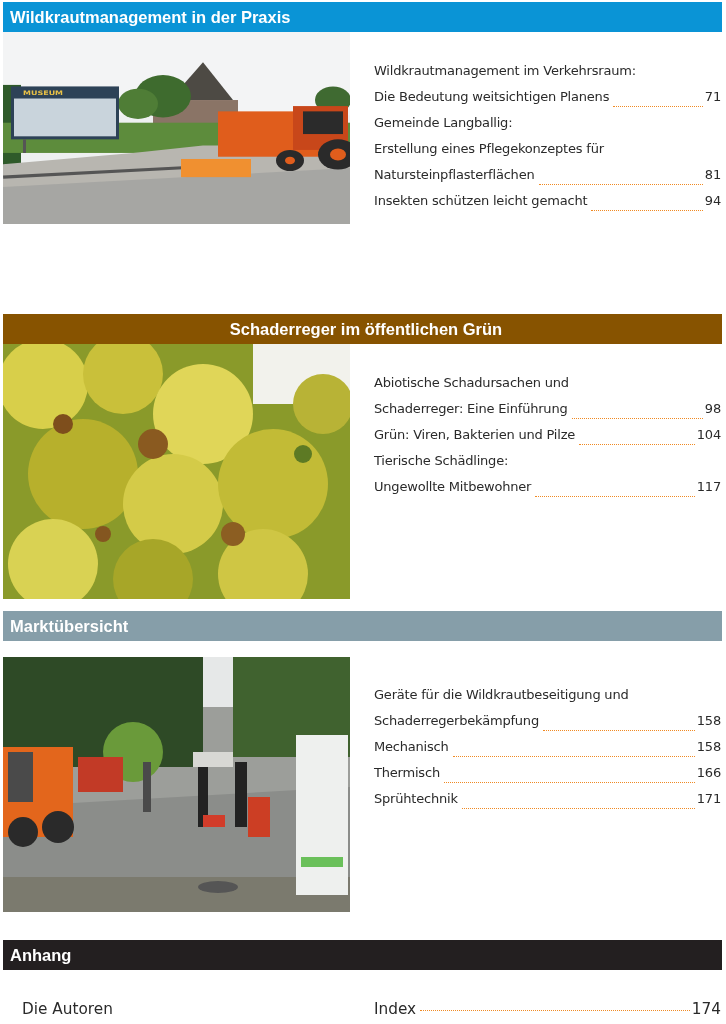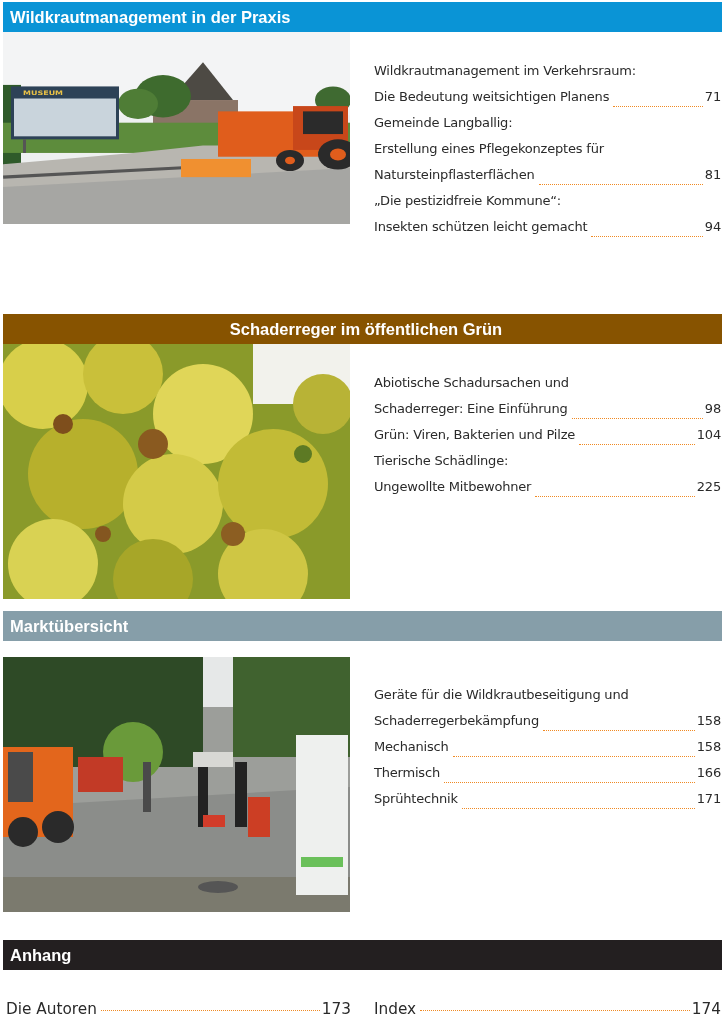--- a/index.html
+++ b/index.html
@@ -32,21 +32,21 @@
       display: flex; align-items: flex-end; letter-spacing: -0.2px;
     }
     .toc-line .lead {
       flex: 1; border-bottom: 1px dotted #f08a24; margin: 0 2px 0 4px;
       transform: translateY(-3px);
     }
     .toc-line .page { text-align: right; }
 
     .appendix { position: absolute; top: 996px; height: 26px; display: flex; align-items: baseline; font-size: 15.3px; line-height: 26px; white-space: nowrap; }
     .appendix .lead { flex: 1; border-bottom: 1px dotted #f08a24; margin: 0 2px 0 4px; transform: translateY(-3px); }
-    .app-left { left: 6px; width: 345px; }
+    .app-left { left: 18px; width: 345px; flex-direction: column; }
     .app-right { left: 374px; width: 347px; }
   </style>
 </head>
 <body>
 
 <div class="section-bar bar-blue">Wildkrautmanagement in der Praxis</div>
 <div class="photo photo-1">
   <svg viewBox="0 0 347 254" preserveAspectRatio="none">
     <rect width="347" height="254" fill="#eef0f0"></rect>
     <rect x="0" y="0" width="347" height="110" fill="#f3f4f5"></rect>
@@ -88,23 +88,20 @@
     </div>
   <div class="toc-line">
       <span>Erstellung eines Pflegekonzeptes für</span>
     </div>
   <div class="toc-line">
       <span>Natursteinpflasterflächen</span>
       <span class="lead"></span>
       <span class="page">81</span>
     </div>
   <div class="toc-line">
-      <span>„Die pestizidfreie Kommune“:</span>
-    </div>
-  <div class="toc-line">
       <span>Insekten schützen leicht gemacht</span>
       <span class="lead"></span>
       <span class="page">94</span>
     </div>
 </div>
 
 <div class="section-bar bar-brown">Schaderreger im öffentlichen Grün</div>
 <div class="photo photo-2">
   <svg viewBox="0 0 347 255" preserveAspectRatio="none">
     <rect width="347" height="255" fill="#8a9a2a"></rect>
@@ -139,21 +136,21 @@
       <span>Grün: Viren, Bakterien und Pilze</span>
       <span class="lead"></span>
       <span class="page">104</span>
     </div>
   <div class="toc-line">
       <span>Tierische Schädlinge:</span>
     </div>
   <div class="toc-line">
       <span>Ungewollte Mitbewohner</span>
       <span class="lead"></span>
-      <span class="page">225</span>
+      <span class="page">117</span>
     </div>
 </div>
 
 <div class="section-bar bar-gray">Marktübersicht</div>
 <div class="photo photo-3">
   <svg viewBox="0 0 347 255" preserveAspectRatio="none">
     <rect width="347" height="255" fill="#9c9e9a"></rect>
     <rect x="195" y="0" width="80" height="50" fill="#e6e8e8"></rect>
     <rect x="0" y="0" width="200" height="110" fill="#2e4a26"></rect>
     <rect x="230" y="0" width="117" height="100" fill="#40622f"></rect>

